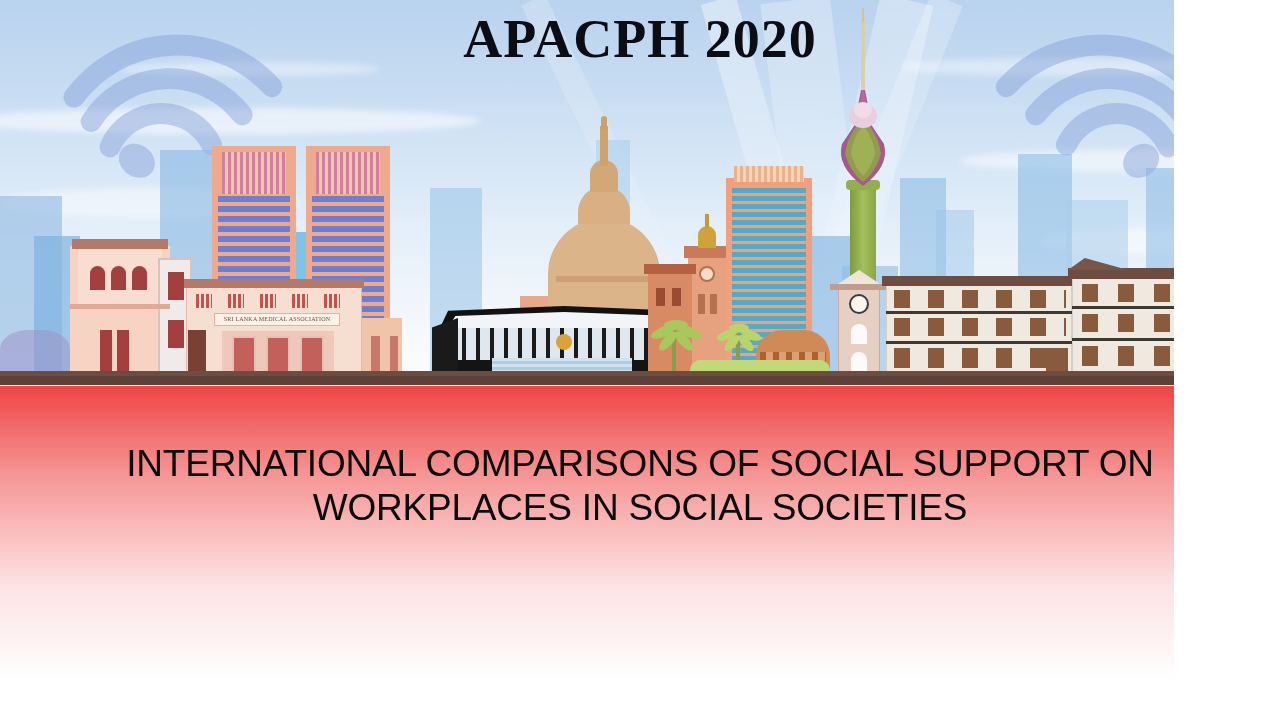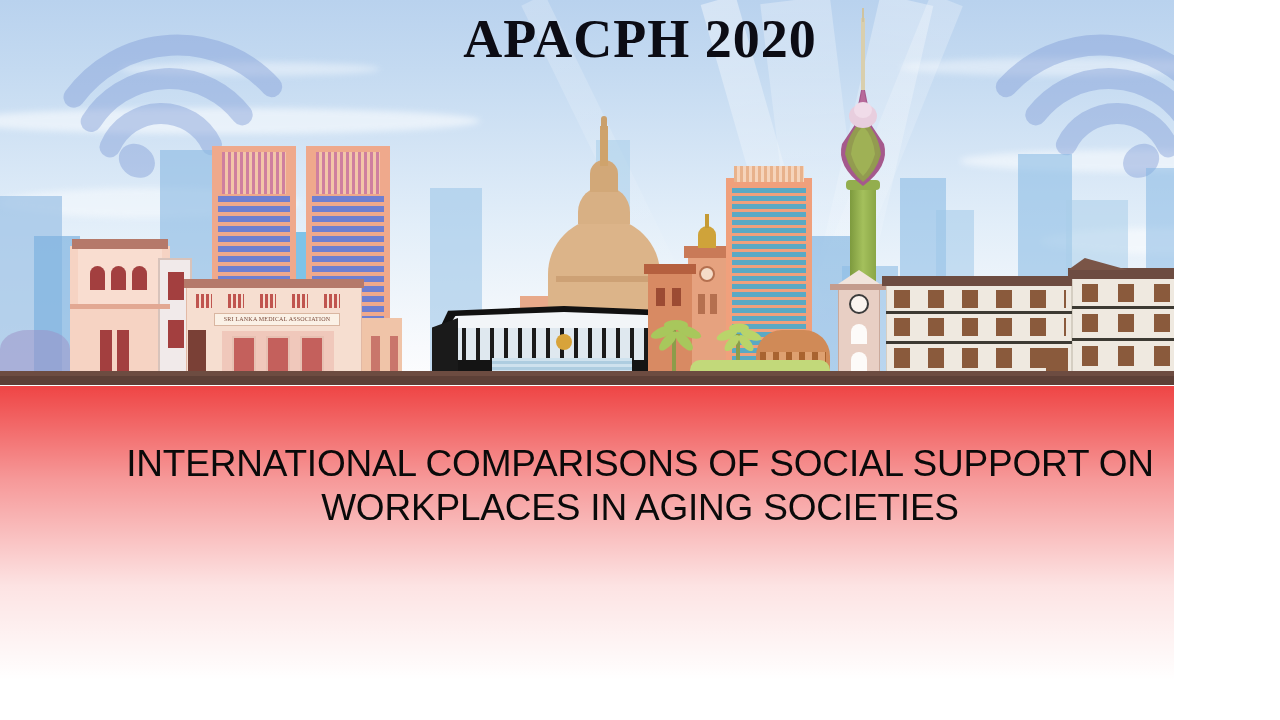--- a/index.html
+++ b/index.html
@@ -283,21 +283,21 @@
   <div class="whitewash"></div>
 
   <div class="txtlayer">
 
     <div class="conf-title">APACPH 2020</div>
 
 
 
     <div class="main-title">
       <div>INTERNATIONAL COMPARISONS OF SOCIAL SUPPORT ON</div>
-      <div>WORKPLACES IN AGING SOCIETIES</div>
+      <div>WORKPLACES IN SOCIAL SOCIETIES</div>
     </div>
 
 
     <div class="affil">
     </div>
 
   </div>
 
 </div>
 

